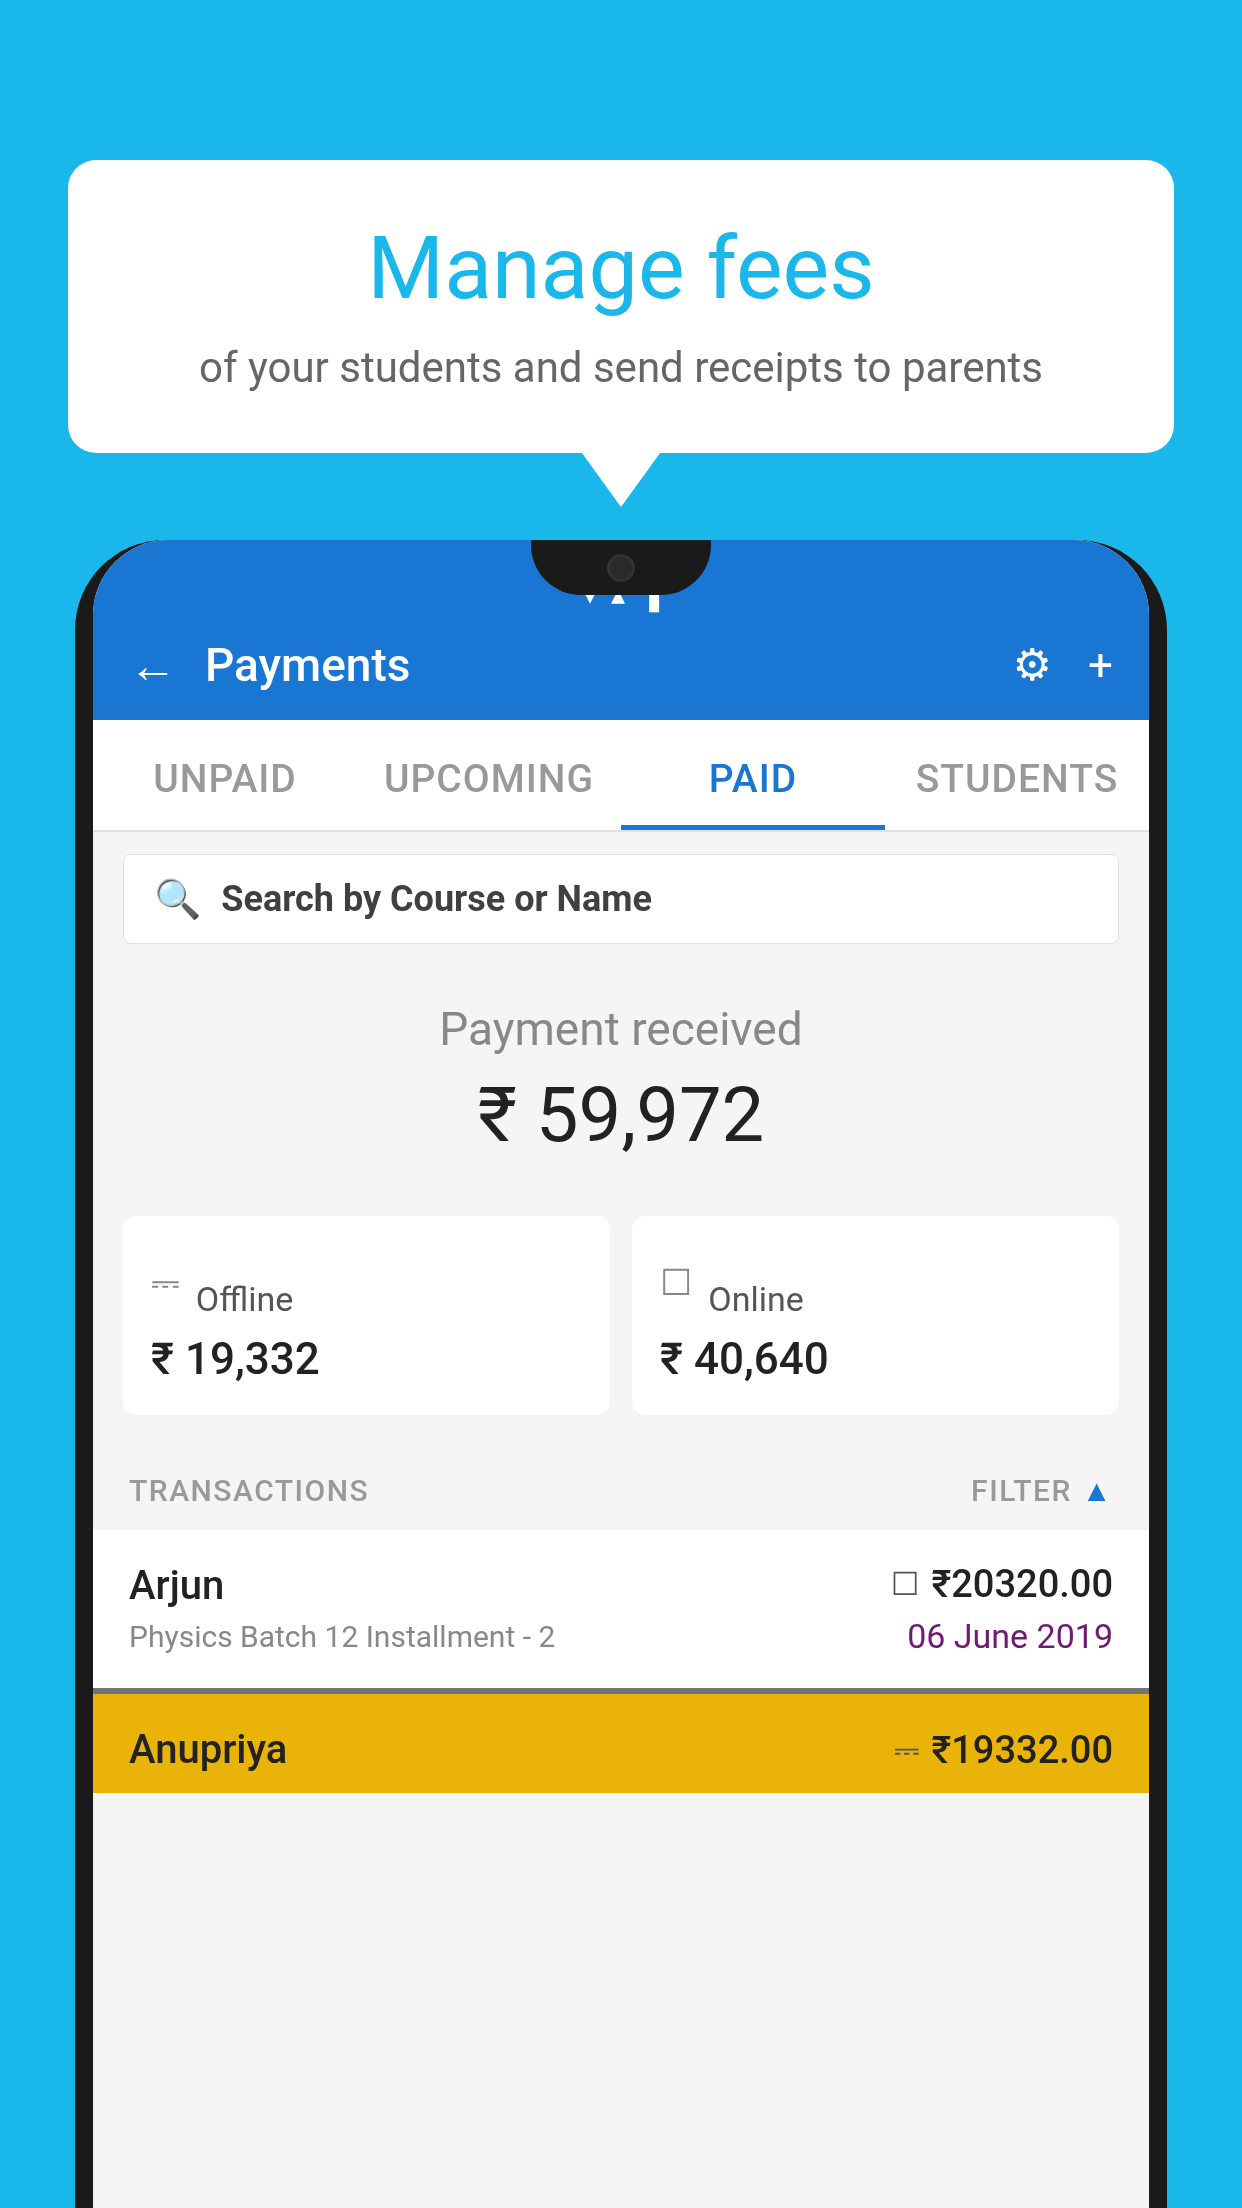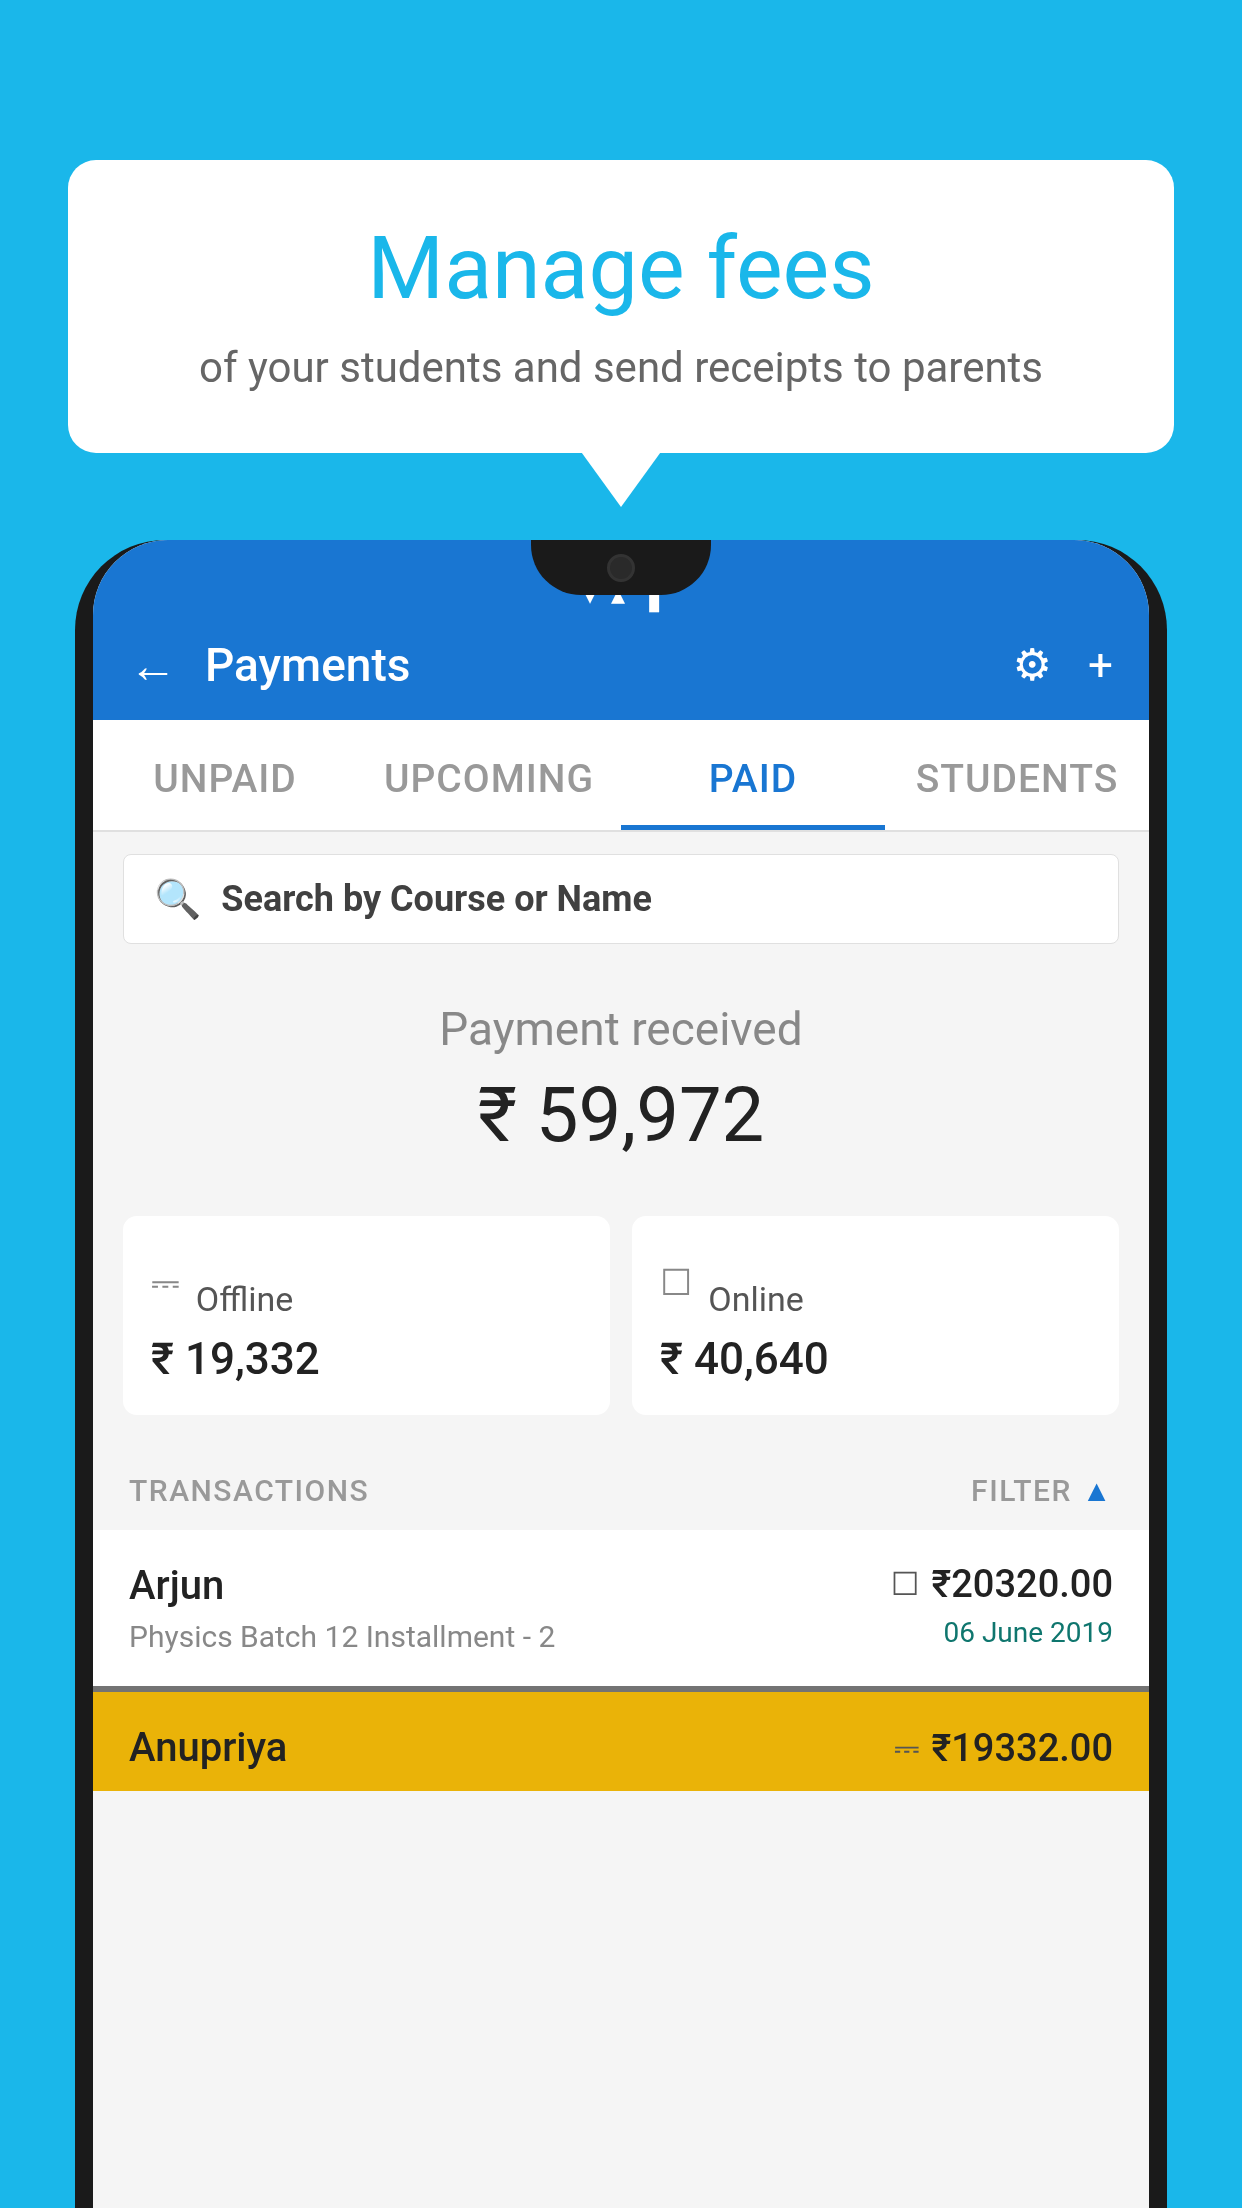--- a/index.html
+++ b/index.html
@@ -375,22 +375,22 @@
       color: #555;
     }
 
     .transaction-amount {
       font-size: 38px;
       font-weight: 500;
       color: #222;
     }
 
     .transaction-date {
-      font-size: 28px;
-      color: #0f766e;
+      font-size: 34px;
+      color: #701a75;
     }
 
     
     .transaction-row-partial {
       display: flex;
       align-items: center;
       justify-content: space-between;
       padding: 32px 36px 20px;
       background: #eab308;
     }

